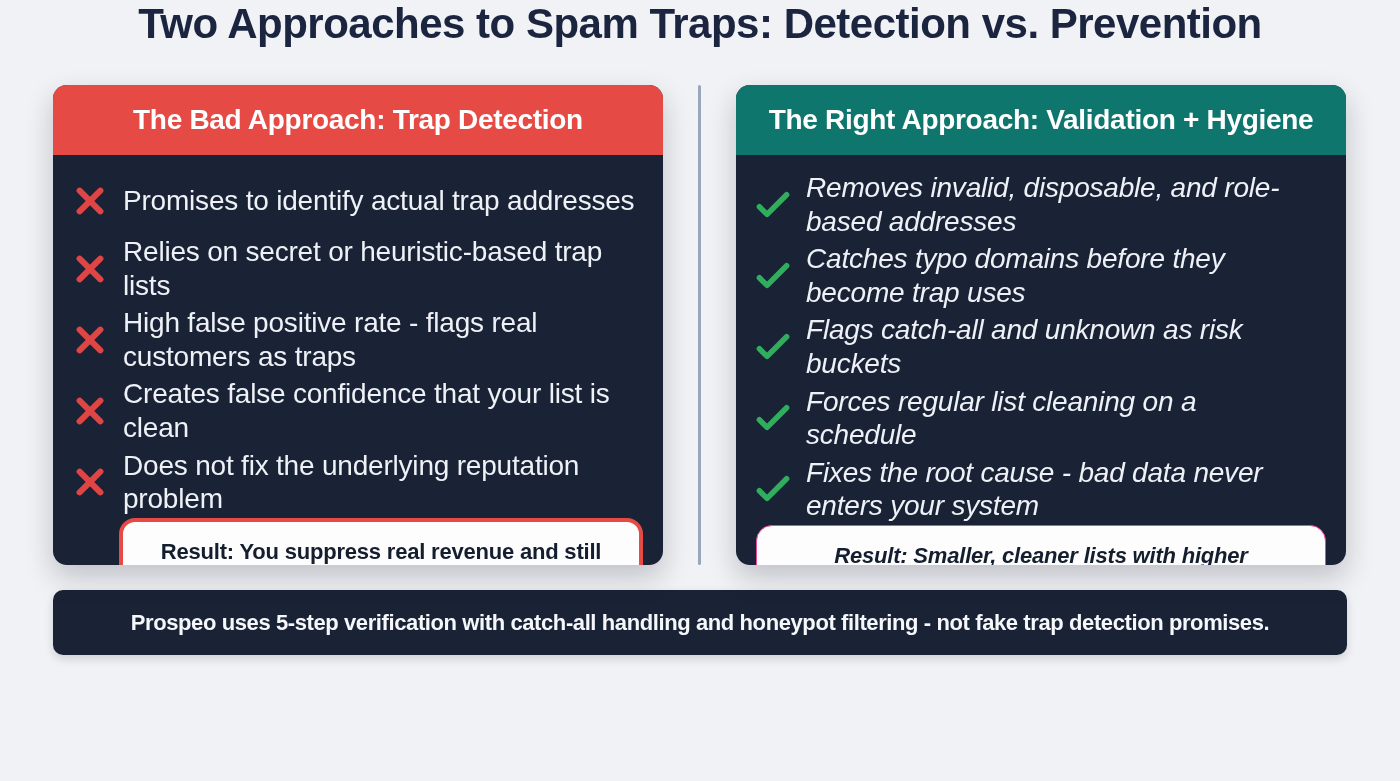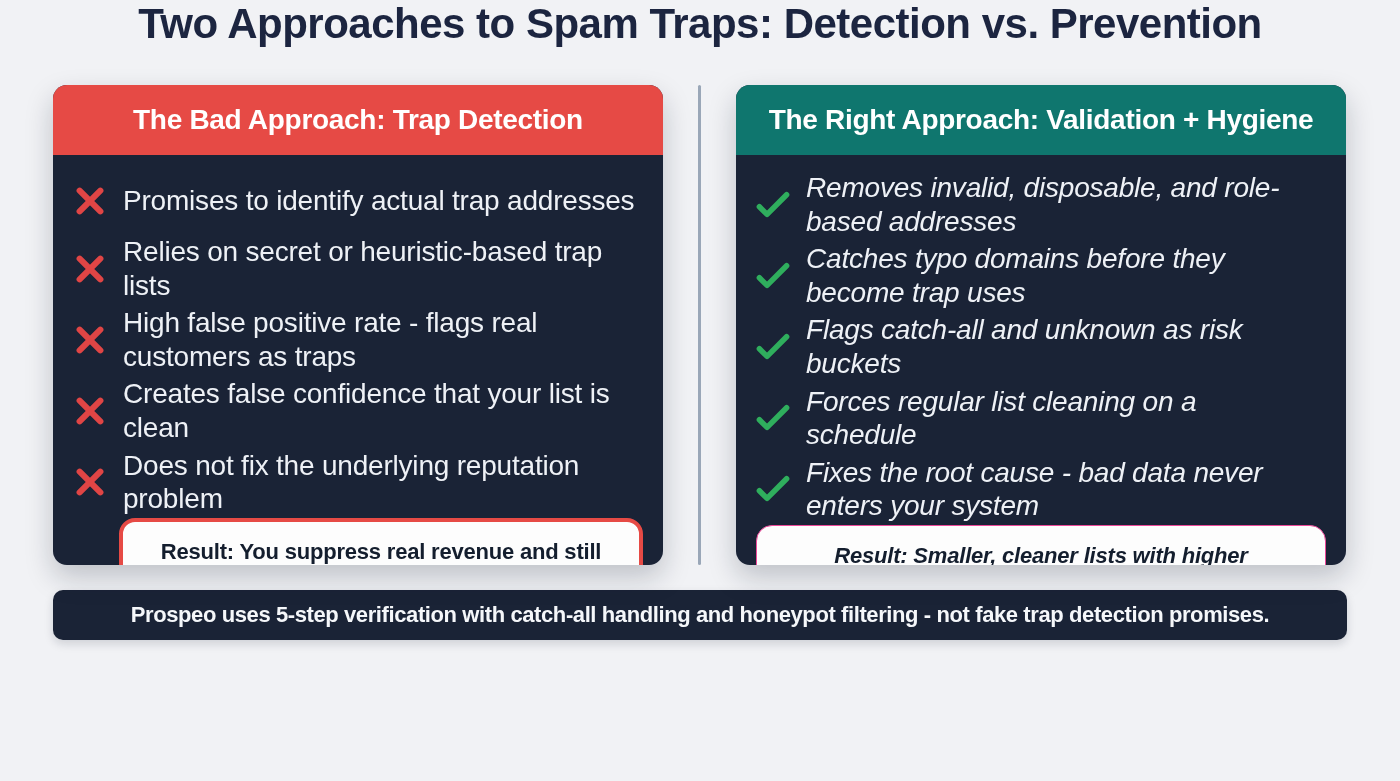--- a/index.html
+++ b/index.html
@@ -93,21 +93,21 @@
   .result-box.bad  { border: 4px solid #e64a45; margin-left: 46px; }
   .result-box.good { border: 1px solid #ec4899; font-style: italic; }
   .v-divider {
     flex: 0 0 3px;
     width: 3px;
     background: #9aa7b8;
     border-radius: 2px;
   }
   .footer-banner {
     margin: 25px 53px 0;
-    height: 50px;
+    height: 65px;
     background: #1a2336;
     border-radius: 10px;
     box-shadow: 0 4px 10px rgba(15, 23, 42, 0.15);
     display: flex;
     align-items: center;
     justify-content: center;
     color: #f5f7fa;
     font-size: 22px;
     font-weight: 700;
     letter-spacing: -0.4px;

